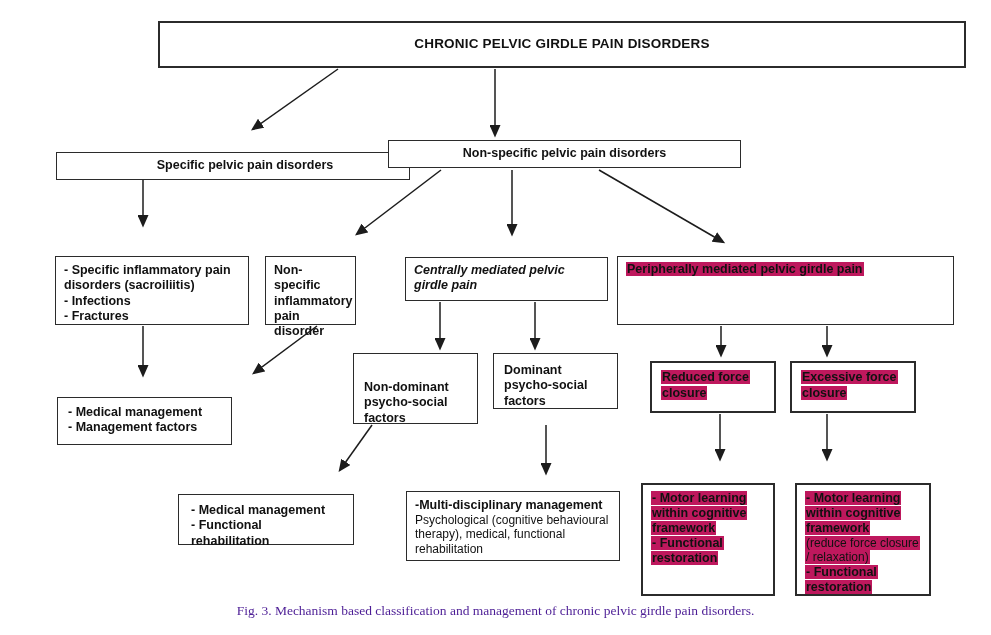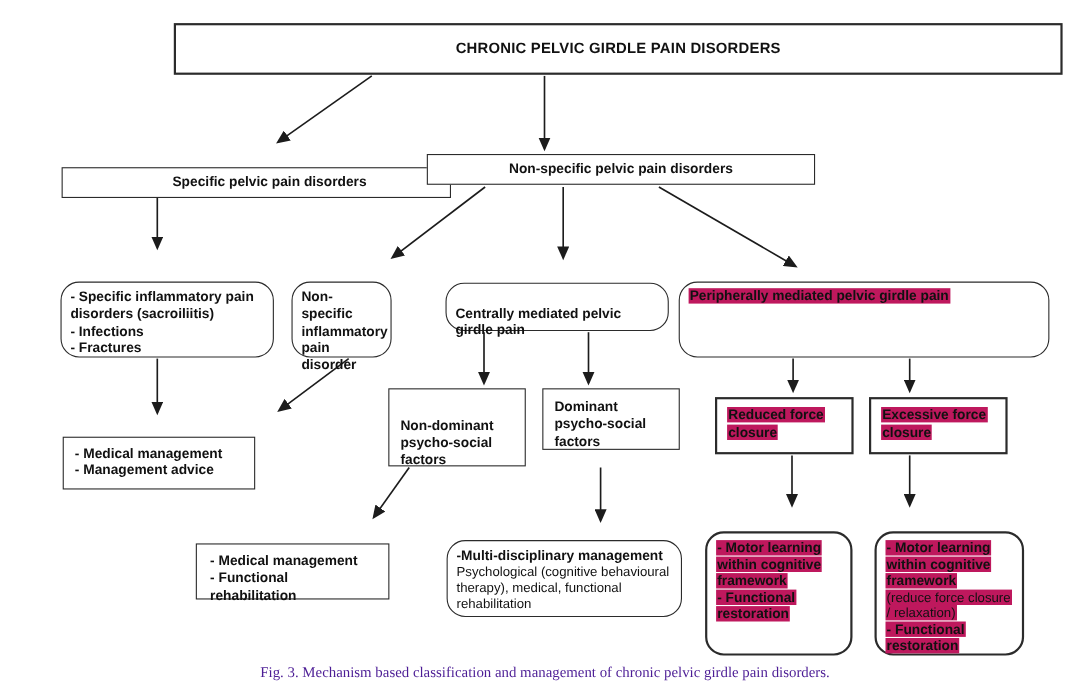--- a/index.html
+++ b/index.html
@@ -7,21 +7,21 @@
     position:relative;width:991px;height:635px;background:#ffffff;overflow:hidden;
     font-family:"Liberation Sans","DejaVu Sans",sans-serif;color:#111;
   }
   #edges{position:absolute;left:0;top:0;width:991px;height:635px;z-index:0;}
   .node{
     position:absolute;z-index:1;background:#fff;border:1.5px solid #2b2b2b;
     box-sizing:border-box;font-weight:bold;font-size:12.5px;line-height:1.22;
   }
   .node.thick{border-width:2px;}
   .center{display:flex;align-items:center;justify-content:center;text-align:center;}
-  .pad{padding:6px 8px;border-radius:17px;}
+  .pad{padding:6px 8px;}
   .ln{display:block;}
   .ln.reg, .reg{font-weight:normal;font-size:12px;}
   .hl{background:#be185d;padding:0 1px;box-decoration-break:clone;-webkit-box-decoration-break:clone;}
   #root-node{font-size:13.5px;letter-spacing:.2px;}
   #caption{
     position:absolute;left:0;top:603px;width:100%;text-align:center;z-index:1;
     font-family:"Liberation Serif","DejaVu Serif",serif;font-size:13.5px;color:#4c1d95;
   }
   line{stroke:#1c1c1c;stroke-width:1.5;}
 </style>
@@ -68,21 +68,21 @@
   <div class="node pad" style="left:55px;top:256px;width:194px;height:69px;">
     <div class="ln"><span>- Specific inflammatory pain disorders (sacroiliitis)</span></div>
     <div class="ln"><span>- Infections</span></div>
     <div class="ln"><span>- Fractures</span></div>
   </div>
 
   <div class="node pad" style="left:265px;top:256px;width:91px;height:69px;">
     <span>Non-specific inflammatory pain disorder</span>
   </div>
 
-  <div class="node pad" style="left:405px;top:257px;width:203px;height:44px;padding-top:20px;">
+  <div class="node pad" style="left:405px;top:257px;width:203px;height:44px;padding-top:5px;font-style:italic;">
     <span>Centrally mediated pelvic girdle pain</span>
   </div>
 
   <div class="node pad" style="left:617px;top:256px;width:337px;height:69px;padding-top:5px;line-height:1.18;">
     <div class="ln"><span class="hl">Peripherally mediated pelvic girdle pain</span></div>
   </div>
 
   <div class="node" style="left:353px;top:353px;width:125px;height:71px;padding:26px 10px;">
     <span>Non-dominant psycho-social factors</span>
   </div>
@@ -92,21 +92,21 @@
 
   <div class="node thick" style="left:650px;top:361px;width:126px;height:52px;padding:7px 9px;line-height:1.25;">
     <span class="hl">Reduced force closure</span>
   </div>
   <div class="node thick" style="left:790px;top:361px;width:126px;height:52px;padding:7px 9px;line-height:1.25;">
     <span class="hl">Excessive force closure</span>
   </div>
 
   <div class="node" style="left:57px;top:397px;width:175px;height:48px;padding:7px 10px;">
     <div class="ln"><span>- Medical management</span></div>
-    <div class="ln"><span>- Management advice</span></div>
+    <div class="ln"><span>- Management factors</span></div>
   </div>
 
   <div class="node" style="left:178px;top:494px;width:176px;height:51px;padding:8px 12px;">
     <div class="ln"><span>- Medical management</span></div>
     <div class="ln"><span>- Functional rehabilitation</span></div>
   </div>
 
   <div class="node pad" style="left:406px;top:491px;width:214px;height:70px;line-height:1.2;">
     <div class="ln"><span>-Multi-disciplinary management</span></div>
     <div class="ln reg"><span>Psychological (cognitive behavioural therapy), medical, functional rehabilitation</span></div>

